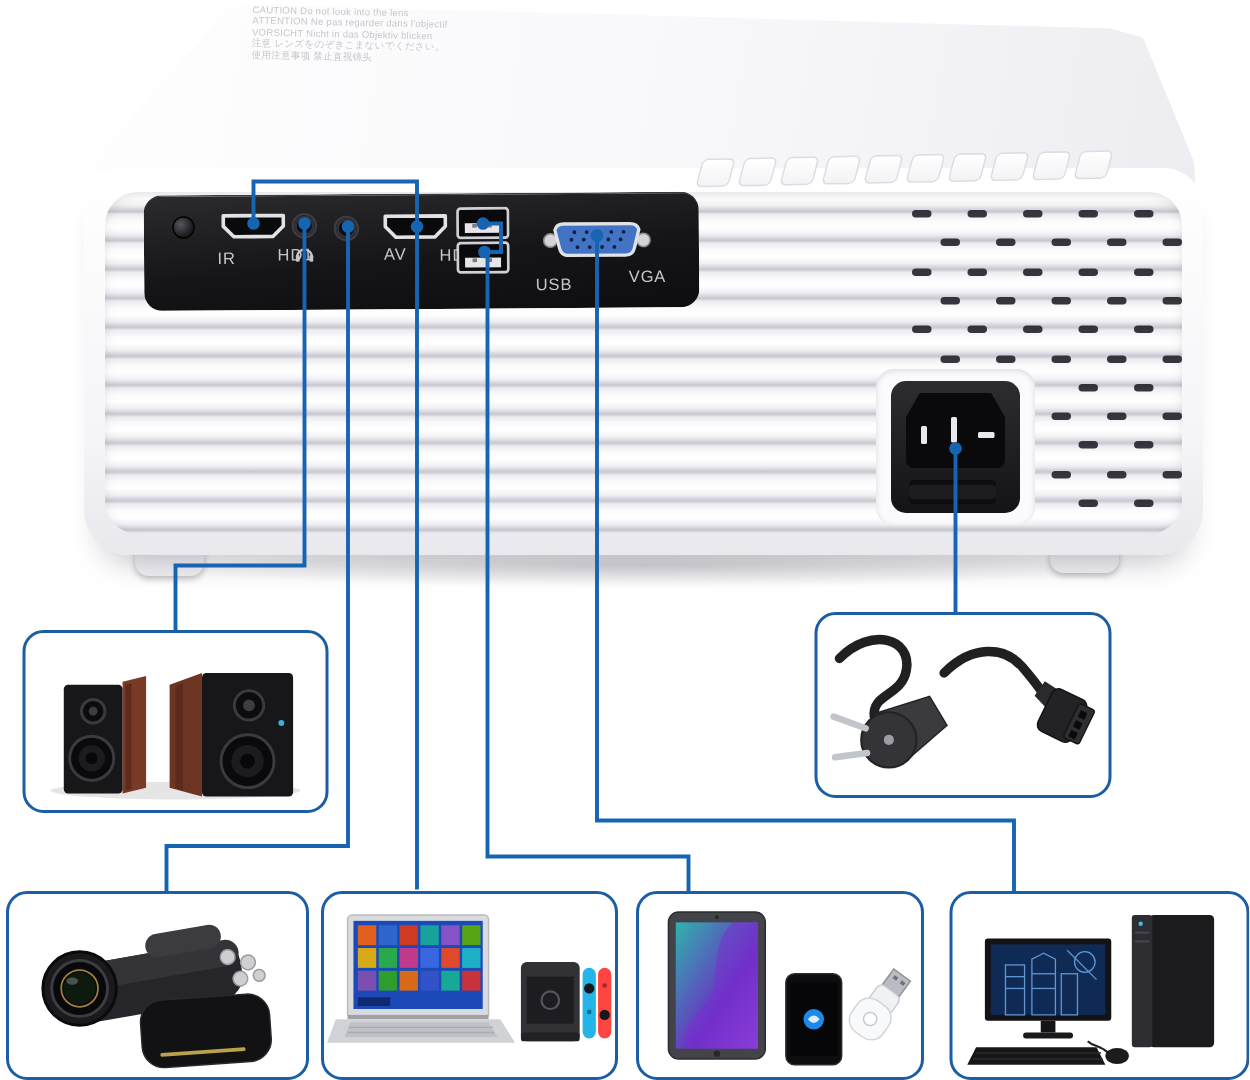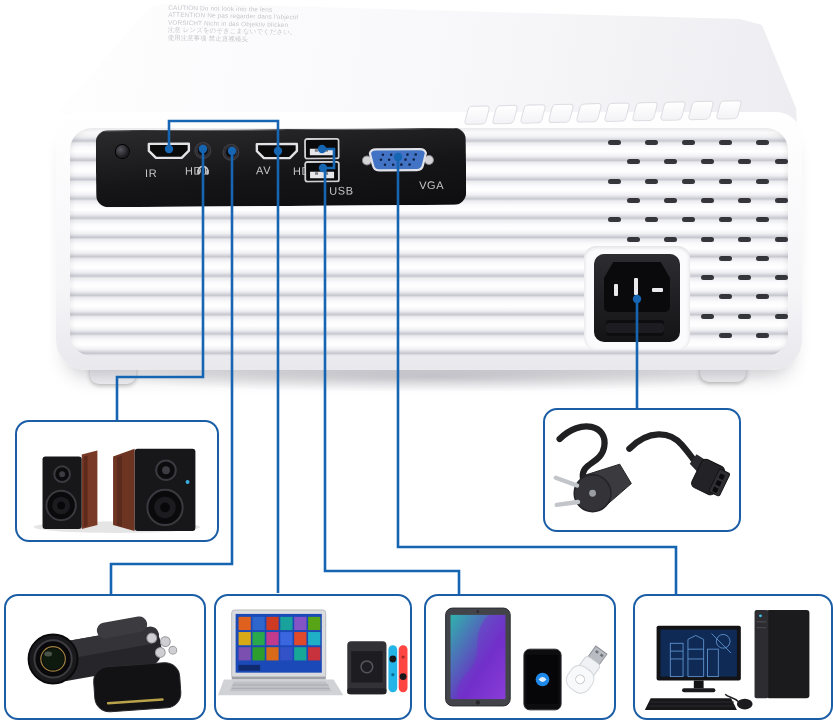--- a/index.html
+++ b/index.html
@@ -185,21 +185,21 @@
       <rect x="6" y="11" width="24" height="6.5" fill="#e6e6ea"></rect>
       <rect x="11" y="11.5" width="3" height="2.5" fill="#7a7a80"></rect>
       <rect x="21" y="11.5" width="3" height="2.5" fill="#7a7a80"></rect>
     </svg>
     <svg class="abs" style="left:208px;top:31px" width="36" height="22">
       <rect x="1.2" y="1.2" width="33.6" height="19.6" rx="2" fill="#0a0a0c" stroke="#cfcfd4" stroke-width="1.8"></rect>
       <rect x="6" y="11" width="24" height="6.5" fill="#e6e6ea"></rect>
       <rect x="11" y="11.5" width="3" height="2.5" fill="#7a7a80"></rect>
       <rect x="21" y="11.5" width="3" height="2.5" fill="#7a7a80"></rect>
     </svg>
-    <span class="lbl" style="left:200px;top:55px">USB</span>
+    <span class="lbl" style="left:228px;top:55px">USB</span>
 
     <svg class="abs" style="left:264px;top:14px" width="76" height="34">
       <circle cx="7" cy="17" r="4.5" fill="#d4d4d8" stroke="#85858c"></circle>
       <circle cx="69" cy="17" r="4.5" fill="#d4d4d8" stroke="#85858c"></circle>
       <path d="M16,6 L60,6 Q65,6 66,10 L63,22 Q62,27 57,27 L19,27 Q14,27 13,22 L10,10 Q11,6 16,6 Z" fill="#4273c4" stroke="#dfe2e8" stroke-width="2.2"></path>
       <g fill="#0f2246">
           <circle cx="23" cy="11.5" r="1.3"></circle>
           <circle cx="31.2" cy="11.5" r="1.3"></circle>
           <circle cx="39.4" cy="11.5" r="1.3"></circle>
           <circle cx="47.599999999999994" cy="11.5" r="1.3"></circle>

